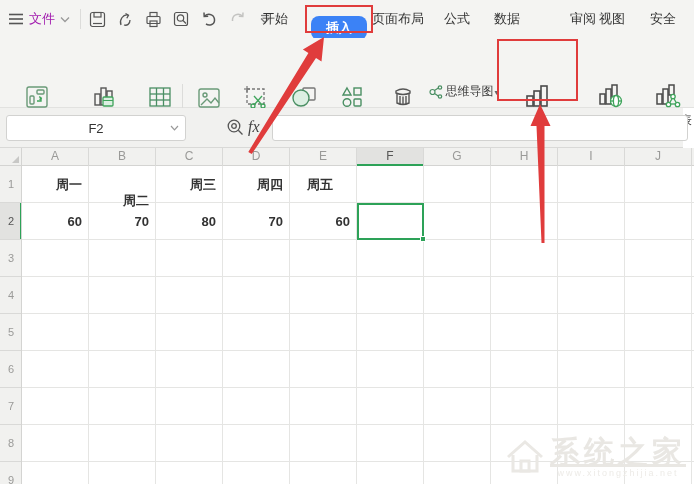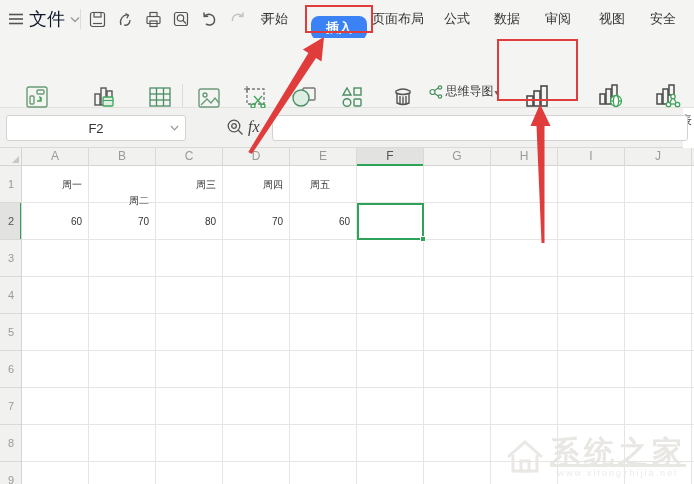--- a/index.html
+++ b/index.html
@@ -5,21 +5,21 @@
   * { margin:0; padding:0; box-sizing:border-box; }
   html,body { background:#888; }
   #app {
     position:relative; width:694px; height:484px; overflow:hidden;
     background:#fff; font-family:"Liberation Sans","DejaVu Sans",sans-serif;
     color:#333; margin:0 auto;
   }
   
   #tabbar { position:absolute; left:0; top:0; width:694px; height:38px; background:#f4f4f2; }
   #file-group { position:absolute; left:8px; top:0; height:38px; display:flex; align-items:center; gap:5px; }
-  #file-label { font-size:18px; color:#0f172a; }
+  #file-label { font-size:13px; color:#a21caf; }
   .vdiv { position:absolute; width:1px; background:#dcdcda; }
   #tab-divider { left:80px; top:9px; height:20px; }
   #quick-icons { position:absolute; left:88px; top:0; height:38px; display:flex; align-items:center; gap:10px; }
   .qicon { width:18px; height:18px; display:flex; align-items:center; justify-content:center; }
   .tab { position:absolute; top:0; height:38px; display:flex; align-items:center; font-size:13px; color:#333; cursor:default; }
   .tab-pill { background:#3b82f6; color:#fff; font-weight:bold; border-radius:8px; padding:3px 15px; height:auto; top:16px; }
   
   #ribbon { position:absolute; left:0; top:38px; width:694px; height:70px; background:#f4f4f2; border-bottom:1px solid #e2e2e0; }
   .rbtn { position:absolute; top:42px; height:60px; display:flex; flex-direction:column; align-items:center; justify-content:flex-start; gap:3px; }
   .rbtn .ric { height:30px; display:flex; align-items:flex-end; justify-content:center; }
@@ -41,21 +41,21 @@
   #colheads { position:absolute; left:22px; top:0; width:672px; height:18px; display:flex; background:#f1f1ef; border-bottom:1px solid #d4d4d2; }
   .colhead { width:67px; height:18px; font-size:12px; color:#9a9a98; text-align:center; line-height:17px; border-right:1px solid #d9d9d7; }
   .colhead.sel { background:#e2e2e0; color:#555; box-shadow:inset 0 -2px 0 #2da258; }
   #rowheads { position:absolute; left:0; top:18px; width:22px; height:318px; background:#f1f1ef; border-right:1px solid #d4d4d2; overflow:hidden; }
   .rowhead { width:22px; height:37px; font-size:11px; color:#9a9a98; text-align:center; line-height:37px; border-bottom:1px solid #d9d9d7; }
   .rowhead.sel { background:#e2e2e0; color:#555; box-shadow:inset -2px 0 0 #2da258; }
   #cells { position:absolute; left:22px; top:18px; width:672px; height:318px;
     background-image:linear-gradient(to right, transparent 66px, #e5e5e3 66px),
                      linear-gradient(to bottom, transparent 36px, #e5e5e3 36px);
     background-size:67px 37px; }
-  .cell { position:absolute; width:67px; height:37px; line-height:37px; font-size:10px; color:#333; text-align:right; padding-right:7px; }
+  .cell { position:absolute; width:67px; height:37px; line-height:37px; font-size:13px; color:#333; text-align:right; padding-right:7px;font-weight:bold; }
   #selection { position:absolute; left:335px; top:37px; width:67px; height:37px; border:2px solid #2da258; background:transparent; }
   #fill-handle { position:absolute; right:-4px; bottom:-4px; width:6px; height:6px; background:#2da258; border:1px solid #fff; }
   
   .redbox { position:absolute; border:2px solid #e03c3c; z-index:30; }
   #redbox-insert { left:305px; top:5px; width:68px; height:28px; }
   #redbox-allcharts { left:497px; top:39px; width:81px; height:62px; }
   #arrows { position:absolute; left:0; top:0; width:694px; height:484px; z-index:29; pointer-events:none; }
   
   #watermark { position:absolute; right:8px; bottom:6px; z-index:5; display:flex; align-items:center; gap:4px; }
   #wm-text-wrap { display:flex; flex-direction:column; align-items:center; }
@@ -155,21 +155,21 @@
       </div>
     <div class="tab" style="left:372px;">
         <span>页面布局</span>
       </div>
     <div class="tab" style="left:444px;">
         <span>公式</span>
       </div>
     <div class="tab" style="left:494px;">
         <span>数据</span>
       </div>
-    <div class="tab" style="left:545px;">
+    <div class="tab" style="left:570px;">
         <span>审阅</span>
       </div>
     <div class="tab" style="left:599px;">
         <span>视图</span>
       </div>
     <div class="tab" style="left:650px;">
         <span>安全</span>
       </div>
   </div>
 

